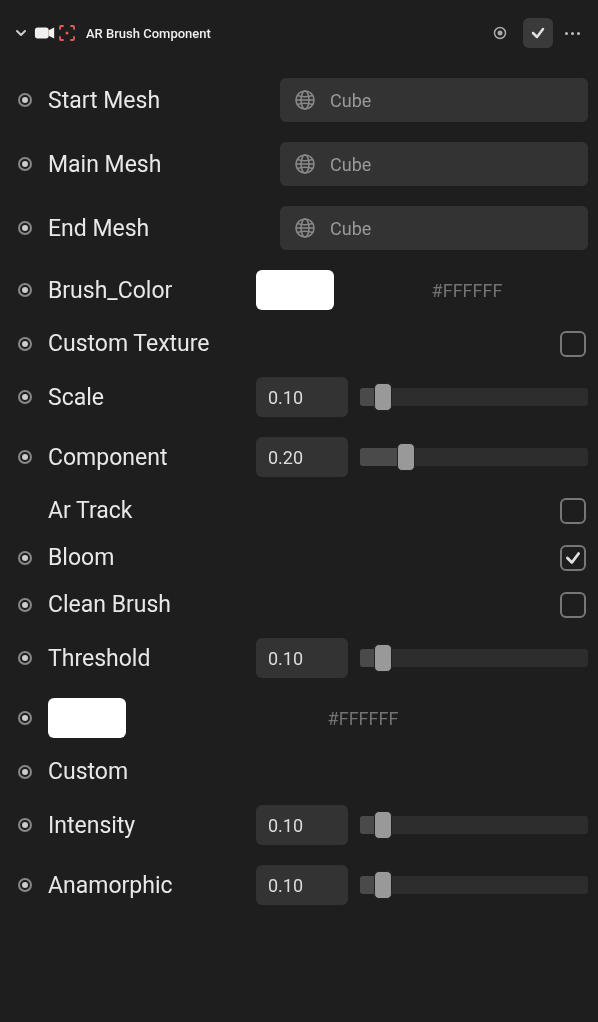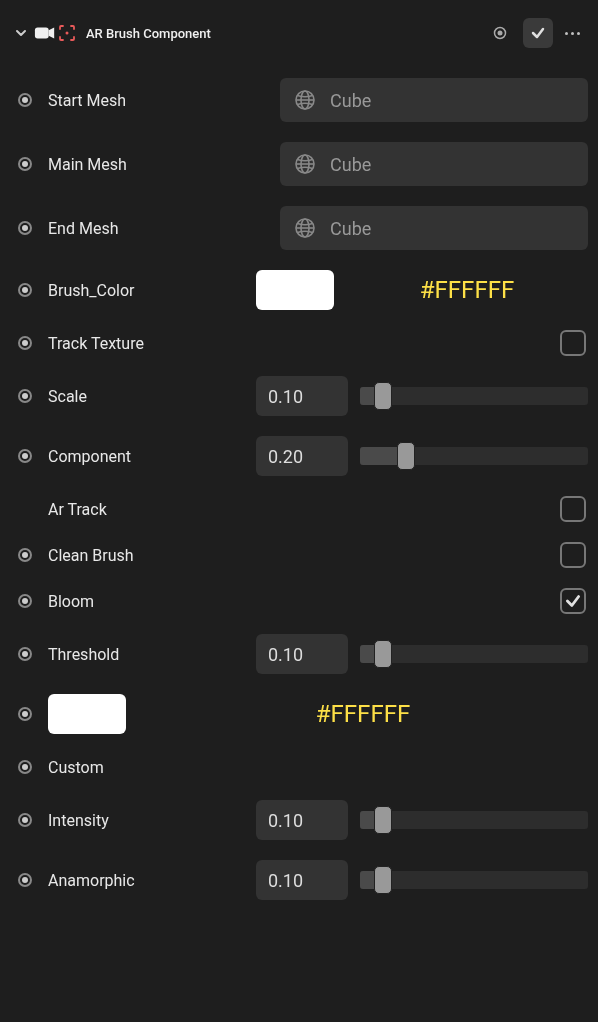--- a/index.html
+++ b/index.html
@@ -106,21 +106,21 @@
   }
   .radio.on::after {
     content: "";
     width: 6px;
     height: 6px;
     background: #ccc;
     border-radius: 50%;
   }
   .label-col {
     width: 200px;
-    font-size: 16px;
+    font-size: 23px;
     color: #e8e8e8;
   }
   .value-col {
     flex: 1;
     display: flex;
     align-items: center;
     gap: 12px;
   }
   .mesh-field {
     flex: 1;
@@ -148,22 +148,22 @@
     height: 40px;
     border-radius: 6px;
     cursor: pointer;
   }
   .hex-box {
     flex: 1;
     height: 40px;
     display: flex;
     align-items: center;
     justify-content: center;
-    font-size: 24px;
-    color: #fde047;
+    font-size: 18px;
+    color: #737373;
   }
   .checkbox-wrap {
     flex: 1;
     display: flex;
     justify-content: flex-end;
     padding-right: 2px;
   }
   .checkbox {
     width: 26px;
     height: 26px;
@@ -330,21 +330,21 @@
     <div class="value-col">
       <div class="color-swatch" style="background:#FFFFFF"></div>
       <div class="hex-box">#FFFFFF</div>
     </div>
   </div>
 
   <div class="row">
     <div class="radio-col">
         <div class="radio on"></div>
       </div>
-    <div class="label-col">Track Texture</div>
+    <div class="label-col">Custom Texture</div>
     <div class="checkbox-wrap">
       <div class="checkbox"></div>
     </div>
   </div>
 
   <div class="row">
     <div class="radio-col">
         <div class="radio on"></div>
       </div>
     <div class="label-col">Scale</div>
@@ -378,44 +378,44 @@
     <div class="label-col">Ar Track</div>
     <div class="checkbox-wrap">
       <div class="checkbox"></div>
     </div>
   </div>
 
   <div class="row">
     <div class="radio-col">
         <div class="radio on"></div>
       </div>
-    <div class="label-col">Clean Brush</div>
-    <div class="checkbox-wrap">
-      <div class="checkbox"></div>
-    </div>
-  </div>
-
-  <div class="row">
-    <div class="radio-col">
-        <div class="radio on"></div>
-      </div>
     <div class="label-col">Bloom</div>
     <div class="checkbox-wrap">
       <div class="checkbox checked">
         <svg viewBox="0 0 16 16">
             <path d="M3 8 L7 12 L13 4" fill="none" stroke="#e0e0e0" stroke-width="2.5" stroke-linecap="round" stroke-linejoin="round"></path>
           </svg>
       </div>
     </div>
   </div>
 
   <div class="row">
     <div class="radio-col">
         <div class="radio on"></div>
       </div>
+    <div class="label-col">Clean Brush</div>
+    <div class="checkbox-wrap">
+      <div class="checkbox"></div>
+    </div>
+  </div>
+
+  <div class="row">
+    <div class="radio-col">
+        <div class="radio on"></div>
+      </div>
     <div class="label-col">Threshold</div>
     <div class="value-col">
       <div class="num-input">0.10</div>
       <div class="slider">
         <div class="slider-track"></div>
         <div class="slider-fill" style="width:10%"></div>
         <div class="slider-thumb" style="left:10%"></div>
       </div>
     </div>
   </div>

